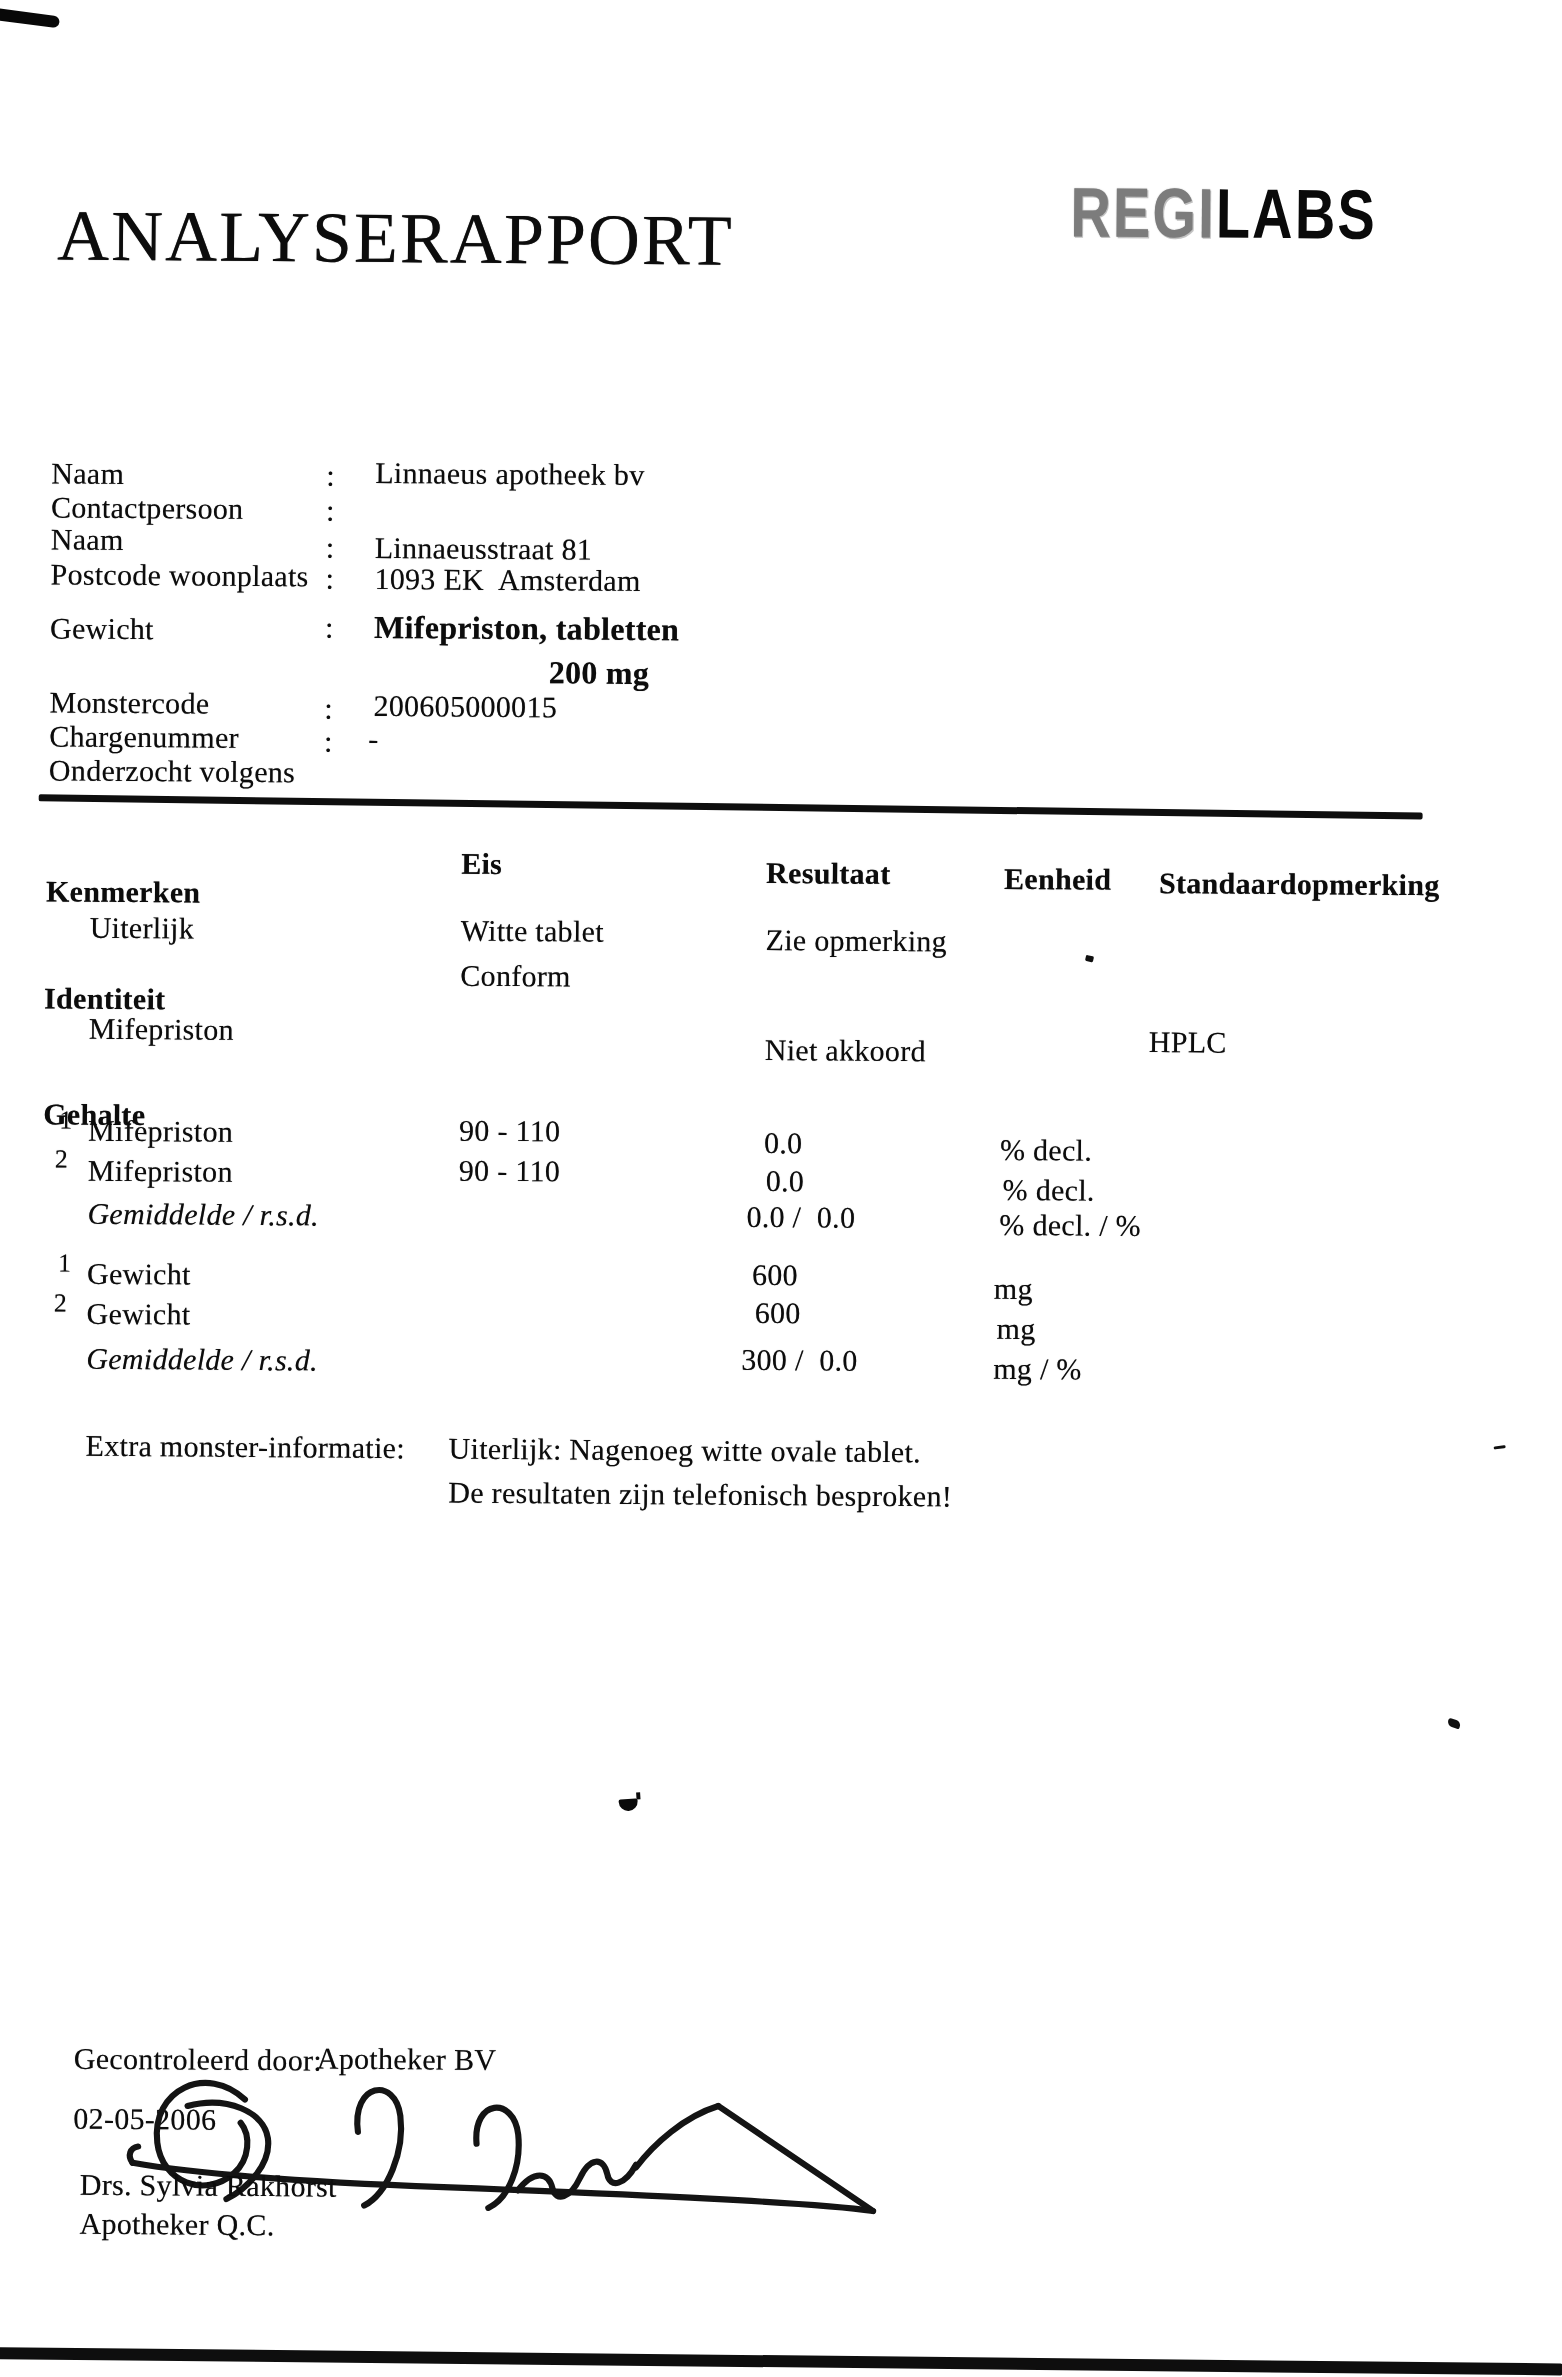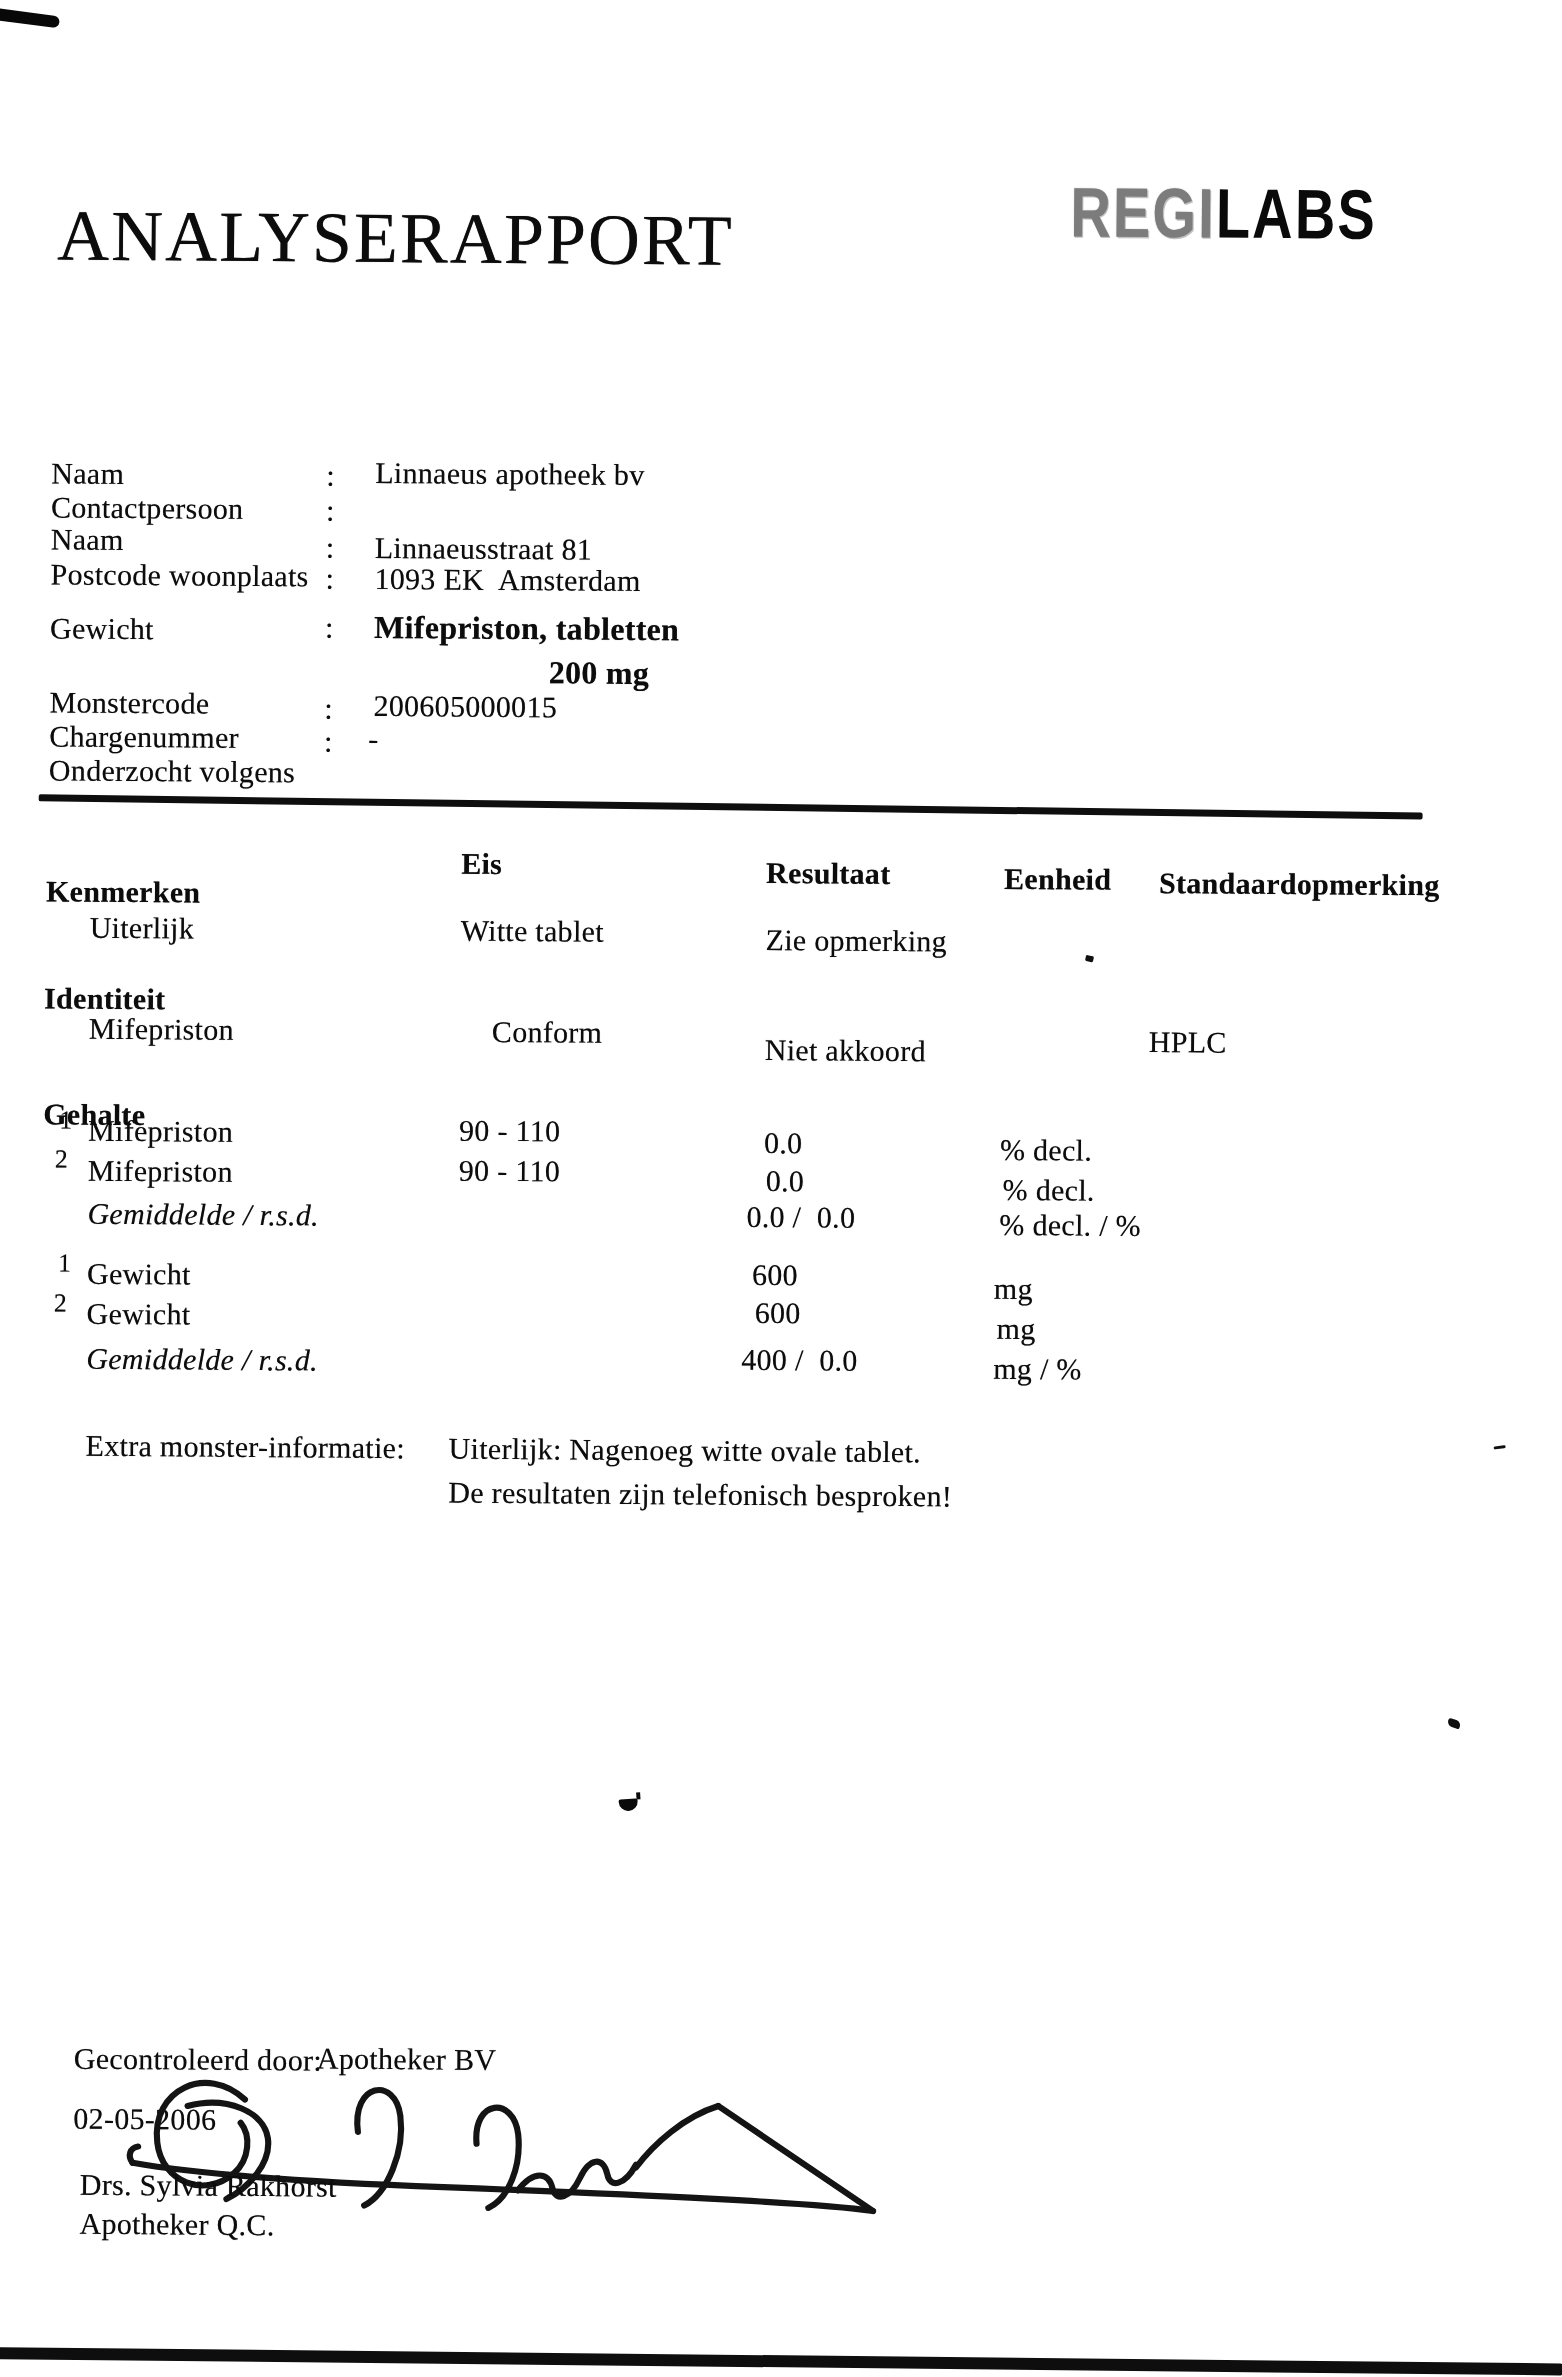--- a/index.html
+++ b/index.html
@@ -80,21 +80,21 @@
   <div class="t b" style="left:1011px;top:854px;">Eenheid</div>
   <div class="t b" style="left:1166px;top:857px;">Standaardopmerking</div>
   <div class="t b" style="left:53px;top:874px;">Kenmerken</div>
 
   <div class="t" style="left:97px;top:910px;">Uiterlijk</div>
   <div class="t" style="left:468px;top:910px;">Witte tablet</div>
   <div class="t" style="left:773px;top:917px;">Zie opmerking</div>
 
   <div class="t b" style="left:52px;top:981px;">Identiteit</div>
   <div class="t" style="left:97px;top:1011px;">Mifepriston</div>
-  <div class="t" style="left:468px;top:1011px;margin-left:32px;">Conform</div>
+  <div class="t" style="left:468px;top:955px;">Conform</div>
   <div class="t" style="left:773px;top:1018px;margin-top:9px;">Niet akkoord</div>
   <div class="t" style="left:1157px;top:1016px;">HPLC</div>
 
   <div class="t b" style="left:52px;top:1079px;margin-top:18px;">Gehalte</div>
 
   <div class="t sup" style="left:68px;top:1105px;">1</div>
   <div class="t" style="left:97px;top:1113px;">Mifepriston</div>
   <div class="t" style="left:468px;top:1110px;">90 - 110</div>
   <div class="t" style="left:773px;top:1120px;">0.0</div>
   <div class="t" style="left:1009px;top:1125px;">% decl.</div>
@@ -113,21 +113,21 @@
   <div class="t" style="left:97px;top:1256px;">Gewicht</div>
   <div class="t" style="left:762px;top:1252px;">600</div>
   <div class="t" style="left:1004px;top:1264px;">mg</div>
 
   <div class="t sup" style="left:64px;top:1288px;">2</div>
   <div class="t" style="left:97px;top:1296px;">Gewicht</div>
   <div class="t" style="left:765px;top:1290px;">600</div>
   <div class="t" style="left:1007px;top:1304px;">mg</div>
 
   <div class="t i" style="left:97px;top:1341px;">Gemiddelde / r.s.d.</div>
-  <div class="t" style="left:752px;top:1337px;">400 /  0.0</div>
+  <div class="t" style="left:752px;top:1337px;">300 /  0.0</div>
   <div class="t" style="left:1004px;top:1344px;">mg / %</div>
 
   <div class="t" style="left:97px;top:1428px;">Extra monster-informatie:</div>
   <div class="t" style="left:460px;top:1428px;">Uiterlijk: Nagenoeg witte ovale tablet.</div>
   <div class="t" style="left:460px;top:1472px;">De resultaten zijn telefonisch besproken!</div>
 
   <div class="t" style="left:90px;top:2041px;">Gecontroleerd door:</div>
   <div class="t" style="left:333px;top:2039px;">Apotheker BV</div>
   <div class="t" style="left:90px;top:2101px;">02-05-2006</div>
 

